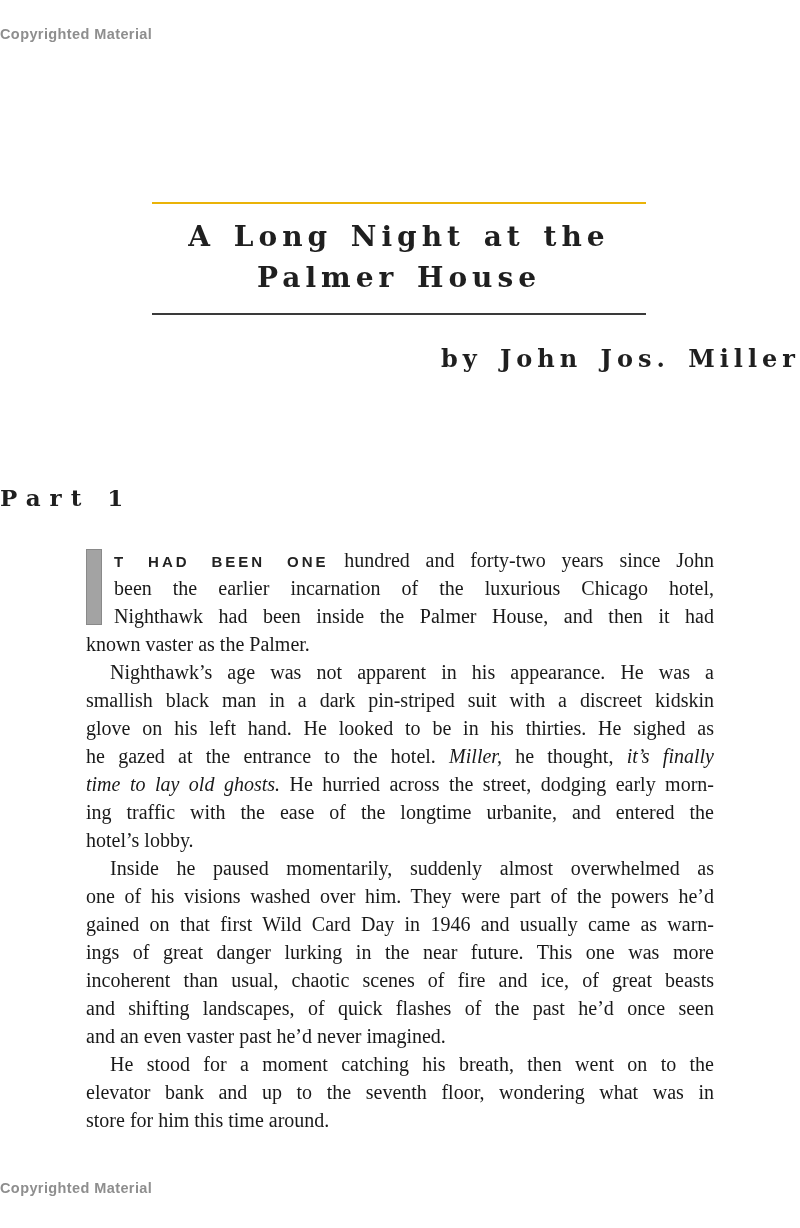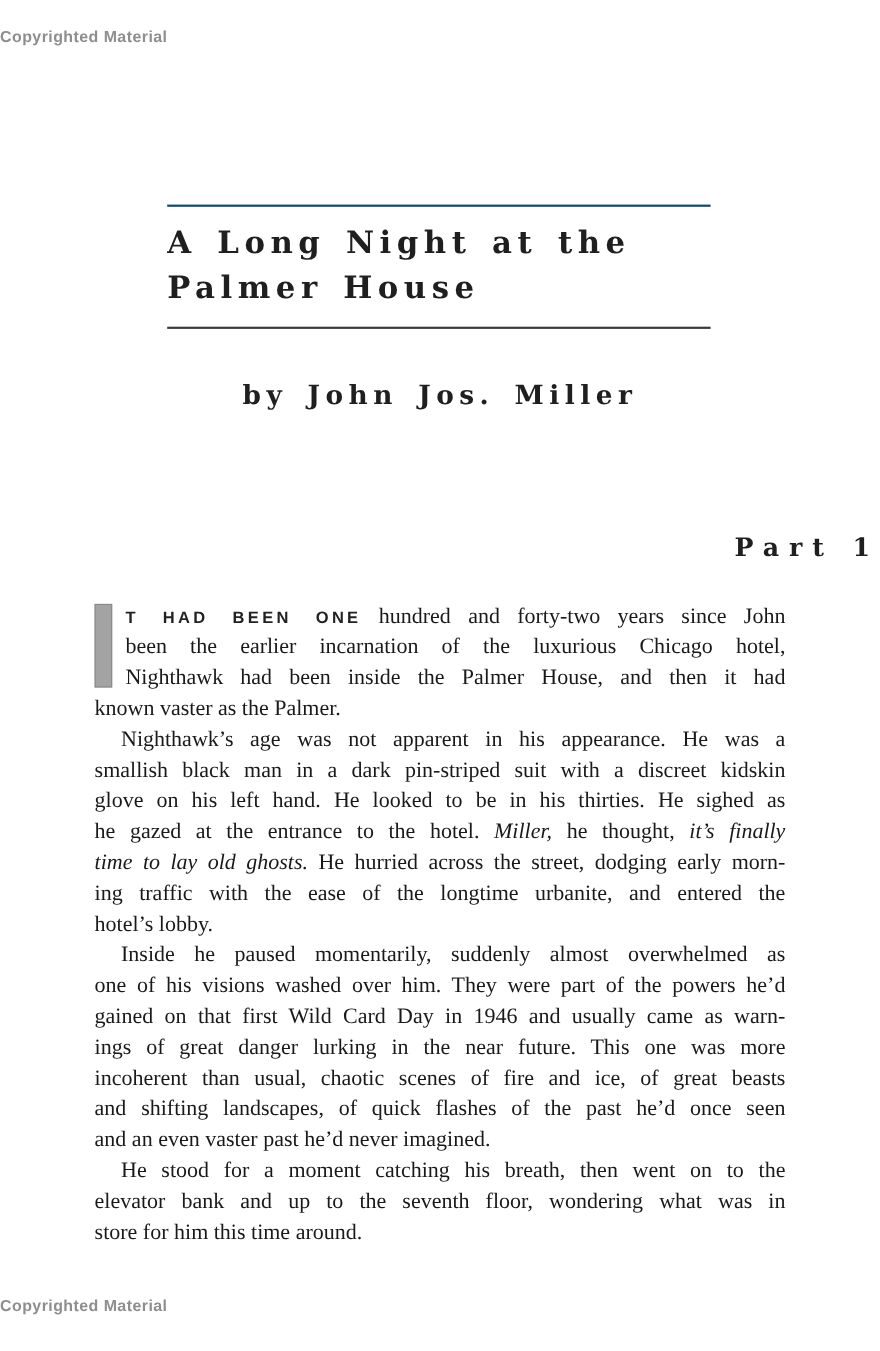--- a/index.html
+++ b/index.html
@@ -17,49 +17,50 @@
     font-weight:bold;
     font-size:14.5px;
     letter-spacing:0.4px;
     color:#8e8e8e;
   }
   .copyright.top{top:26px;}
   .copyright.bottom{top:1180px;}
 
   .title-block{
     position:absolute;
-    top:186px;left:152px;width:494px;
-    border-top:2px solid #0c4a6e;
+    top:202px;left:152px;width:494px;
+    border-top:2px solid #eab308;
     border-bottom:2px solid #3a3a3a;
     padding:12px 0 15px 0;
+    text-align:center;
   }
   .title-line{
     font-family:"DejaVu Serif",serif;
     font-weight:bold;
     font-size:28px;
     line-height:41px;
     letter-spacing:5px;
     word-spacing:4px;
     color:#1f1f1f;
   }
   .byline{
     position:absolute;
     top:344px;left:0;width:100%;
-    text-align:center;
+    text-align:right;
     font-family:"DejaVu Serif",serif;
     font-weight:bold;
     font-size:24px;
     letter-spacing:5px;
     word-spacing:5px;
     color:#1f1f1f;
   }
   .part-heading{
     position:absolute;
     top:484px;left:0;width:100%;
-    text-align:right;
+    text-align:left;
     font-family:"DejaVu Serif",serif;
     font-weight:bold;
     font-size:23px;
     letter-spacing:9px;
     color:#1f1f1f;
   }
 
   .body-column{
     position:absolute;
     top:546px;left:86px;width:628px;

